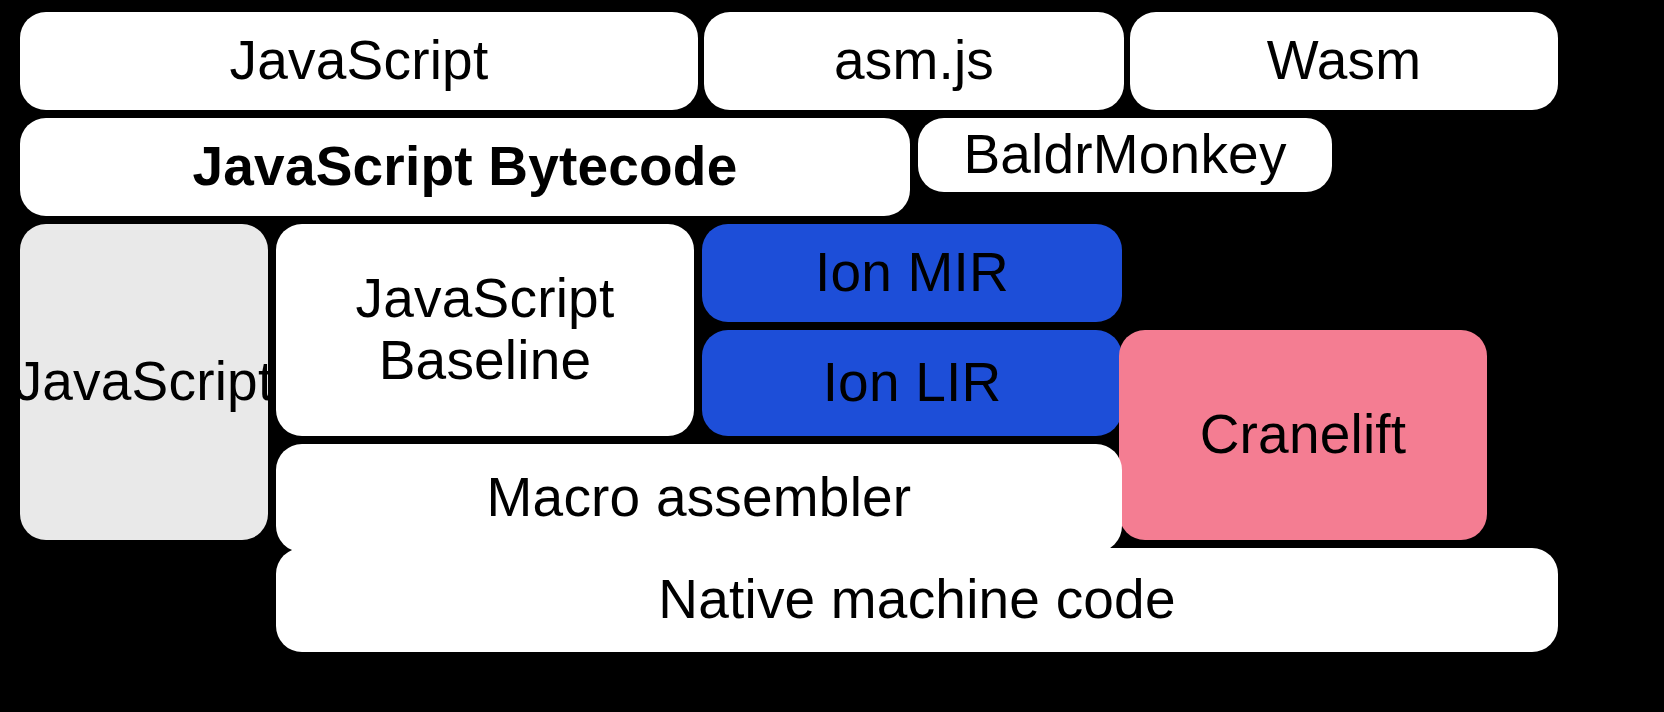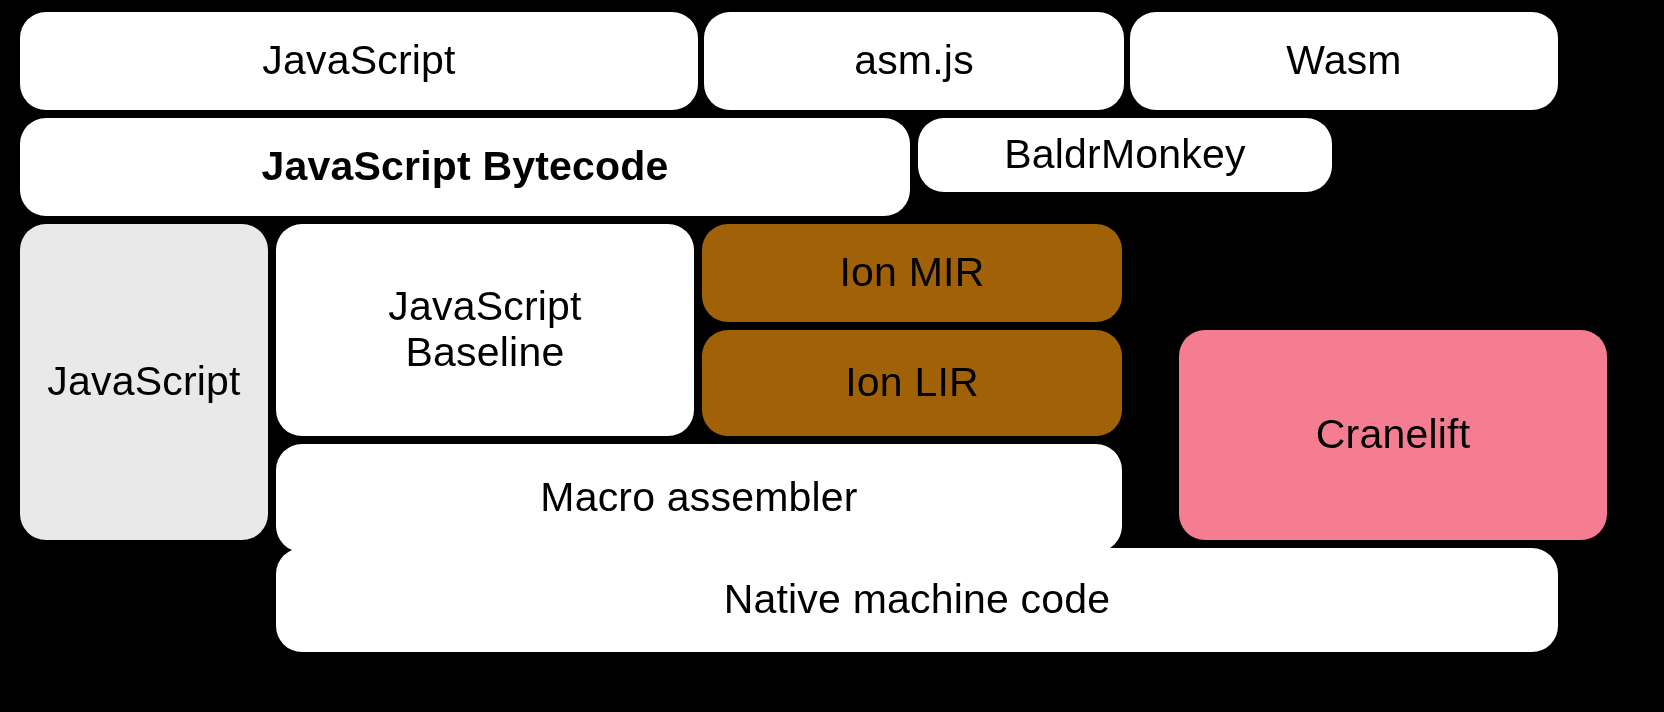--- a/index.html
+++ b/index.html
@@ -17,31 +17,31 @@
   }
   .node {
     position: absolute;
     box-sizing: border-box;
     display: flex;
     align-items: center;
     justify-content: center;
     text-align: center;
     border-radius: 26px;
     color: #000000;
-    font-size: 41px;
+    font-size: 55px;
     line-height: 1.12;
     font-weight: 400;
     letter-spacing: 0.2px;
     white-space: pre-line;
     padding: 2px 8px;
     user-select: none;
   }
   .fill-white { background: #FFFFFF; }
   .fill-gray  { background: #E9E9E9; }
-  .fill-green { background: #a16207; }
+  .fill-green { background: #1d4ed8; }
   .fill-pink  { background: #F47D92; }
 </style>
 </head>
 <body>
 
 <div id="diagram" style="width: 1664px; height: 712px; background: rgb(0, 0, 0);">
     <div style="position: absolute; left: 0px; top: 0px; width: 100%; height: 100%; pointer-events: none;">
       <div class="node fill-white" style="left: 20px; top: 12px; width: 678px; height: 98px; pointer-events: auto;">JavaScript</div>
       <div class="node fill-white" style="left: 1130px; top: 12px; width: 428px; height: 98px; pointer-events: auto;">Wasm</div>
       <div class="node fill-white" style="left: 704px; top: 12px; width: 420px; height: 98px; pointer-events: auto;">asm.js</div>
@@ -49,19 +49,19 @@
     <div style="position: absolute; left: 0px; top: 0px; width: 100%; height: 100%; pointer-events: none;">
       <div class="node fill-white" style="left: 20px; top: 118px; width: 890px; height: 98px; pointer-events: auto; font-weight: bold;">JavaScript Bytecode</div>
       <div class="node fill-white" style="left: 918px; top: 118px; width: 414px; height: 74px; pointer-events: auto;">BaldrMonkey</div>
     </div>
     <div style="position: absolute; left: 0px; top: 0px; width: 100%; height: 100%; pointer-events: none;">
       <div class="node fill-gray" style="left: 20px; top: 224px; width: 248px; height: 316px; pointer-events: auto;">JavaScript</div>
       <div class="node fill-white" style="left: 276px; top: 224px; width: 418px; height: 212px; pointer-events: auto;">JavaScript
 Baseline</div>
       <div class="node fill-green" style="left: 702px; top: 224px; width: 420px; height: 98px; pointer-events: auto;">Ion MIR</div>
       <div class="node fill-green" style="left: 702px; top: 330px; width: 420px; height: 106px; pointer-events: auto;">Ion LIR</div>
-      <div class="node fill-pink" style="left: 1179px; top: 330px; width: 428px; height: 210px; pointer-events: auto;">Cranelift</div>
+      <div class="node fill-pink" style="left: 1119px; top: 330px; width: 368px; height: 210px; pointer-events: auto;">Cranelift</div>
     </div>
     <div style="position: absolute; left: 0px; top: 0px; width: 100%; height: 100%; pointer-events: none;">
       <div class="node fill-white" style="left: 276px; top: 444px; width: 846px; height: 108px; pointer-events: auto;">Macro assembler</div>
       <div class="node fill-white" style="left: 276px; top: 548px; width: 1282px; height: 104px; pointer-events: auto;">Native machine code</div>
     </div>
   </div>
 
 </body></html>

